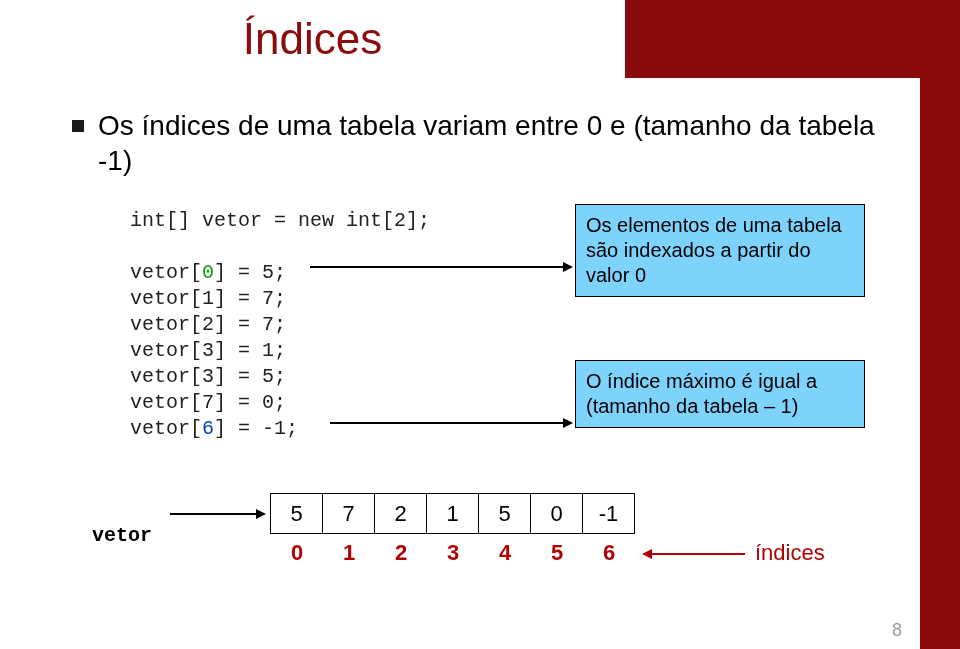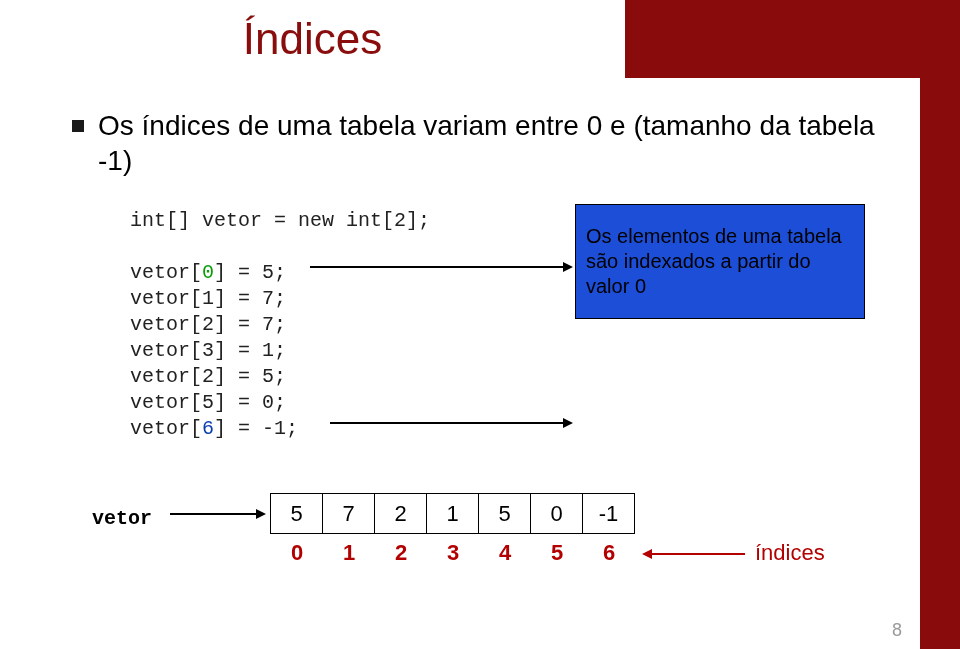--- a/index.html
+++ b/index.html
@@ -71,25 +71,25 @@
     font-size: 20px;
     line-height: 1.3;
     color: #222;
     white-space: pre;
   }
   .code-block .idx-green { color: #0a9a0a; }
   .code-block .idx-blue { color: #0b3fb0; }
   .callout {
     position: absolute;
     border: 1.5px solid #000;
-    padding: 19px 10px;
+    padding: 8px 10px;
     font-size: 20px;
     color: #000;
     line-height: 1.25;
-    background: #1d4ed8;
+    background: #7dd3fc;
   }
   .callout-top { top: 126px; left: 575px; width: 290px; }
   .callout-bot { top: 282px; left: 575px; width: 290px; }
   .arrow-line {
     position: absolute;
     background: #000;
     height: 1.5px;
   }
   .arrow-head-right {
     position: absolute;
@@ -170,33 +170,34 @@
     <div class="bullet-square"></div>
     <div class="bullet-text">Os índices de uma tabela variam entre 0 e (tamanho da tabela -1)</div>
   </div>
 
   <div class="code-block"><span>int[] vetor = new int[2];</span>
 
 <span>vetor[</span><span class="idx-green">0</span><span>] = 5;</span>
 <span>vetor[1] = 7;</span>
 <span>vetor[2] = 7;</span>
 <span>vetor[3] = 1;</span>
-<span>vetor[2] = 5;</span>
-<span>vetor[5] = 0;</span>
+<span>vetor[3] = 5;</span>
+<span>vetor[7] = 0;</span>
 <span>vetor[</span><span class="idx-blue">6</span><span>] = -1;</span></div>
 
   <div class="arrow-line" style="top:188px; left:310px; width:255px;"></div>
   <div class="arrow-head-right" style="top:183.5px; left:563px;"></div>
 
   <div class="arrow-line" style="top:344px; left:330px; width:235px;"></div>
   <div class="arrow-head-right" style="top:339.5px; left:563px;"></div>
 
   <div class="callout callout-top">Os elementos de uma tabela são indexados a partir do valor 0</div>
-
-  <div class="vetor-label" style="top:429px; left:92px;">vetor</div>
+  <div class="callout callout-bot">O índice máximo é igual a (tamanho da tabela – 1)</div>
+
+  <div class="vetor-label" style="top:446px; left:92px;">vetor</div>
   <div class="arrow-line" style="top:435px; left:170px; width:88px;"></div>
   <div class="arrow-head-right" style="top:430.5px; left:256px;"></div>
 
   <table class="array-table" style="top:415px; left:270px;">
     <tbody>
         <tr>
       <td>5</td>
       <td>7</td>
       <td>2</td>
       <td>1</td>

